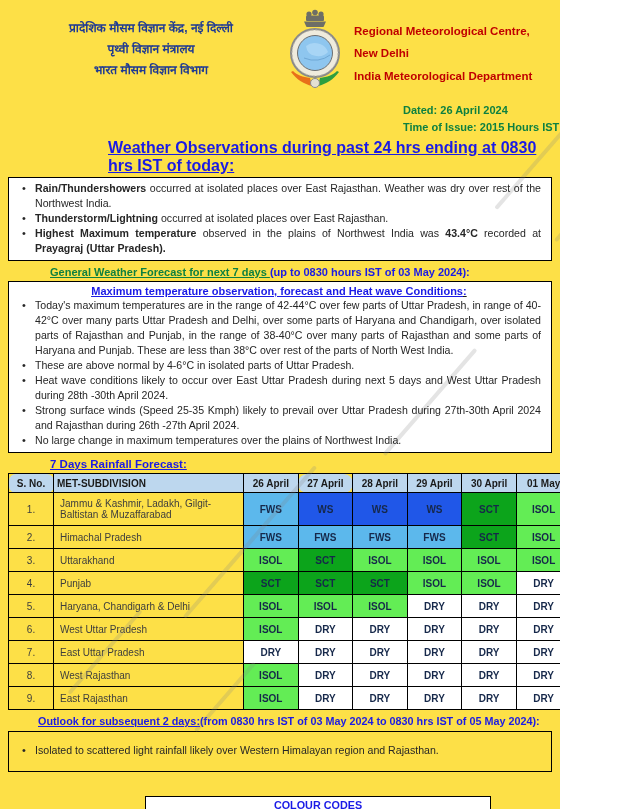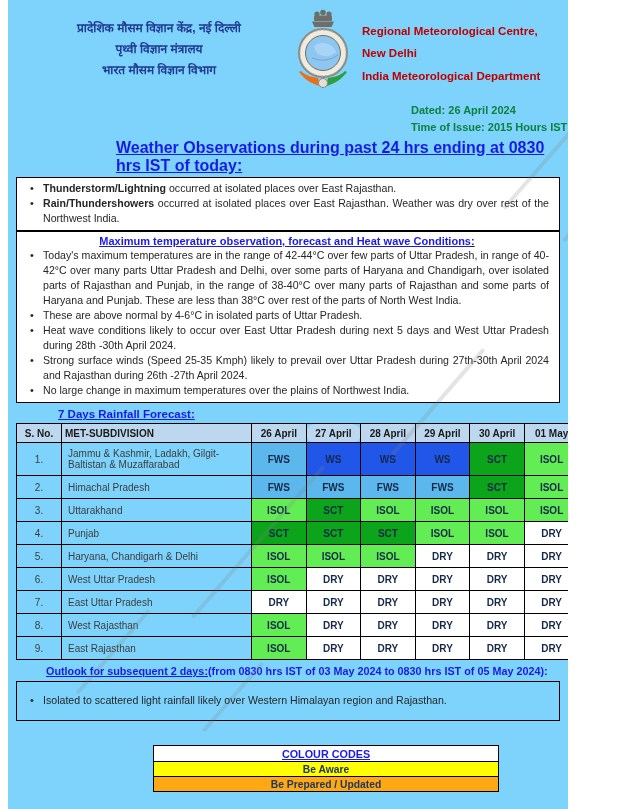--- a/index.html
+++ b/index.html
@@ -1,18 +1,18 @@
 <!DOCTYPE html>
 <html><head>
 <meta charset="utf-8">
 <style>
   * { margin:0; padding:0; box-sizing:border-box; }
   html,body { background:#fff; }
   body { font-family:"Liberation Sans", sans-serif; color:#1a1a1a; }
-  .page { position:relative; width:560px; height:809px; background:#7dd3fc; overflow:hidden;margin-left:8px; }
+  .page { position:relative; width:560px; height:809px; background:#fde047; overflow:hidden; }
 
   
   .header-row { display:flex; padding:8px 14px 0 26px; }
   .hindi-block { width:250px; text-align:center; color:#1F3A93; font-weight:700;
                  font-size:12px; line-height:1.75; padding-top:10px; }
   .logo-block { width:78px; display:flex; justify-content:center; align-items:flex-start; }
   .english-block { flex:1; text-align:left; font-weight:700; font-size:11.5px;
                    line-height:1.95; padding-top:12px; }
   .eng-red  { color:#C00000; }
   .eng-blue { color:#1F4E9E; }
@@ -116,25 +116,29 @@
 
   <div class="dated-block">
     <div>Dated: 26 April 2024</div>
     <div>Time of Issue: 2015 Hours IST</div>
   </div>
 
   <div class="sec1-heading">Weather Observations during past 24 hrs ending at 0830 hrs IST of today:</div>
 
   <div class="box">
     <ul class="bullets" id="obs-list">
+        <li><span style="font-weight: 700;">Rain/Thundershowers</span><span> occurred at isolated places over East Rajasthan. Weather was dry over rest of the Northwest India.</span></li>
         <li><span style="font-weight: 700;">Thunderstorm/Lightning</span><span> occurred at isolated places over East Rajasthan.</span></li>
-        <li><span style="font-weight: 700;">Rain/Thundershowers</span><span> occurred at isolated places over East Rajasthan. Weather was dry over rest of the Northwest India.</span></li>
+        <li><span style="font-weight: 700;">Highest Maximum temperature</span><span> observed in the plains of Northwest India was </span><span style="font-weight: 700;">43.4°C</span><span> recorded at </span><span style="font-weight: 700;">Prayagraj (Uttar Pradesh).</span></li>
       </ul>
   </div>
 
+  <div class="gwf-line">
+    <span class="green-u">General Weather Forecast for next 7 days </span><span class="blue-t">(up to 0830 hours IST of 03 May 2024):</span>
+  </div>
 
   <div class="box">
     <div class="box2-heading">
       <span class="blue-u">Maximum temperature observation, forecast and Heat wave Conditions</span><span class="blue-t">:</span>
     </div>
     <ul class="bullets" id="maxtemp-list">
         <li>Today's maximum temperatures are in the range of 42-44°C over few parts of Uttar Pradesh, in range of 40-42°C over many parts Uttar Pradesh and Delhi, over some parts of Haryana and Chandigarh, over isolated parts of Rajasthan and Punjab, in the range of 38-40°C over many parts of Rajasthan and some parts of Haryana and Punjab. These are less than 38°C over rest of the parts of North West India.</li>
         <li>These are above normal by 4-6°C in isolated parts of Uttar Pradesh.</li>
         <li>Heat wave conditions likely to occur over East Uttar Pradesh during next 5 days and West Uttar Pradesh during 28th -30th April 2024.</li>
         <li>Strong surface winds (Speed 25-35 Kmph) likely to prevail over Uttar Pradesh during 27th-30th April 2024 and Rajasthan during 26th -27th April 2024.</li>
@@ -151,21 +155,21 @@
       <col>
         <col>
         <col>
         <col>
         <col>
         <col>
         <col>
     </colgroup>
     <thead id="rain-thead">
         <tr>
-          <th style="background: rgb(189, 215, 238);">S. No.</th>
+          <th style="background: rgb(189, 215, 238); border-radius: 7px;">S. No.</th>
           <th style="background: rgb(189, 215, 238); text-align: left;">MET-SUBDIVISION</th>
           <th style="background: rgb(189, 215, 238);">26 April</th>
           <th style="background: rgb(189, 215, 238); border-radius: 9px;">27 April</th>
           <th style="background: rgb(189, 215, 238);">28 April</th>
           <th style="background: rgb(189, 215, 238);">29 April</th>
           <th style="background: rgb(189, 215, 238);">30 April</th>
           <th style="background: rgb(189, 215, 238);">01 May</th>
           <th style="background: rgb(189, 215, 238);">02 May</th>
         </tr>
       </thead>

